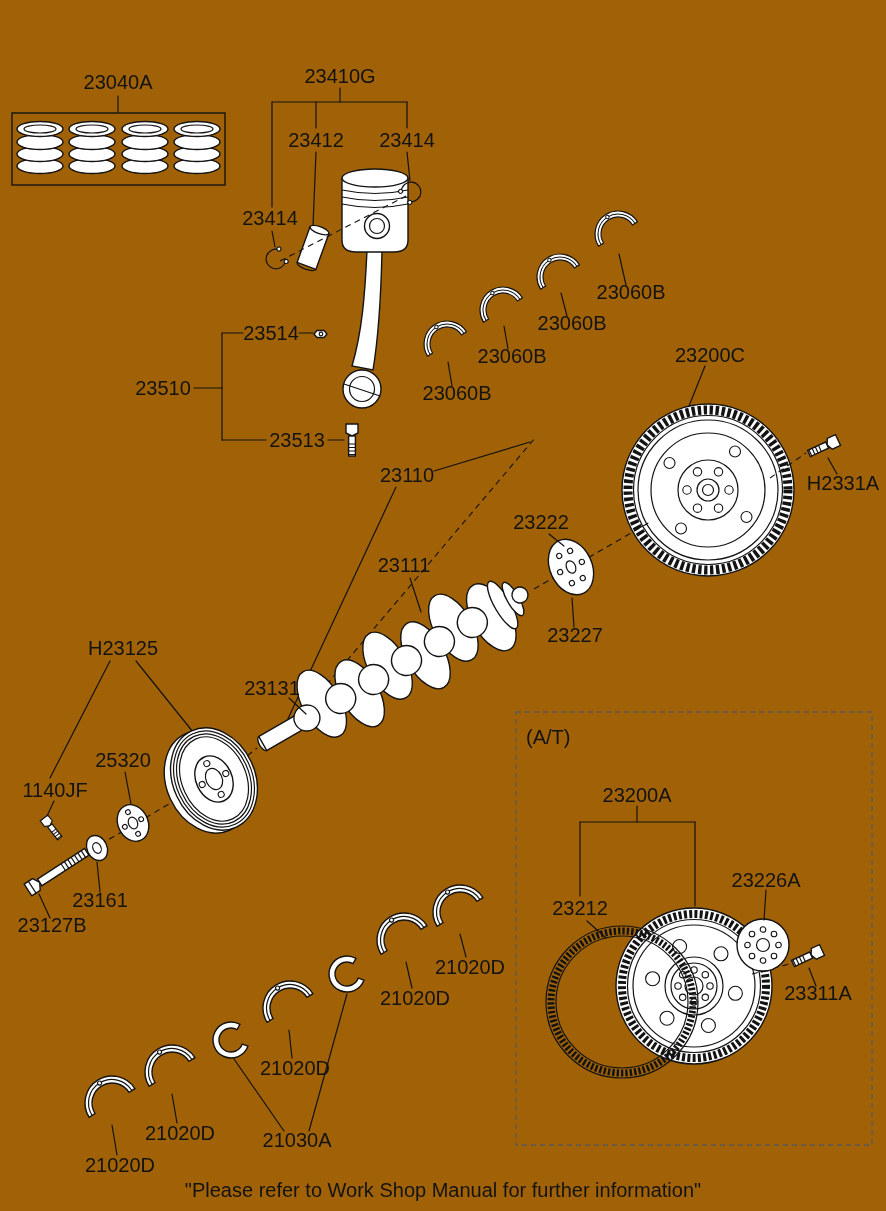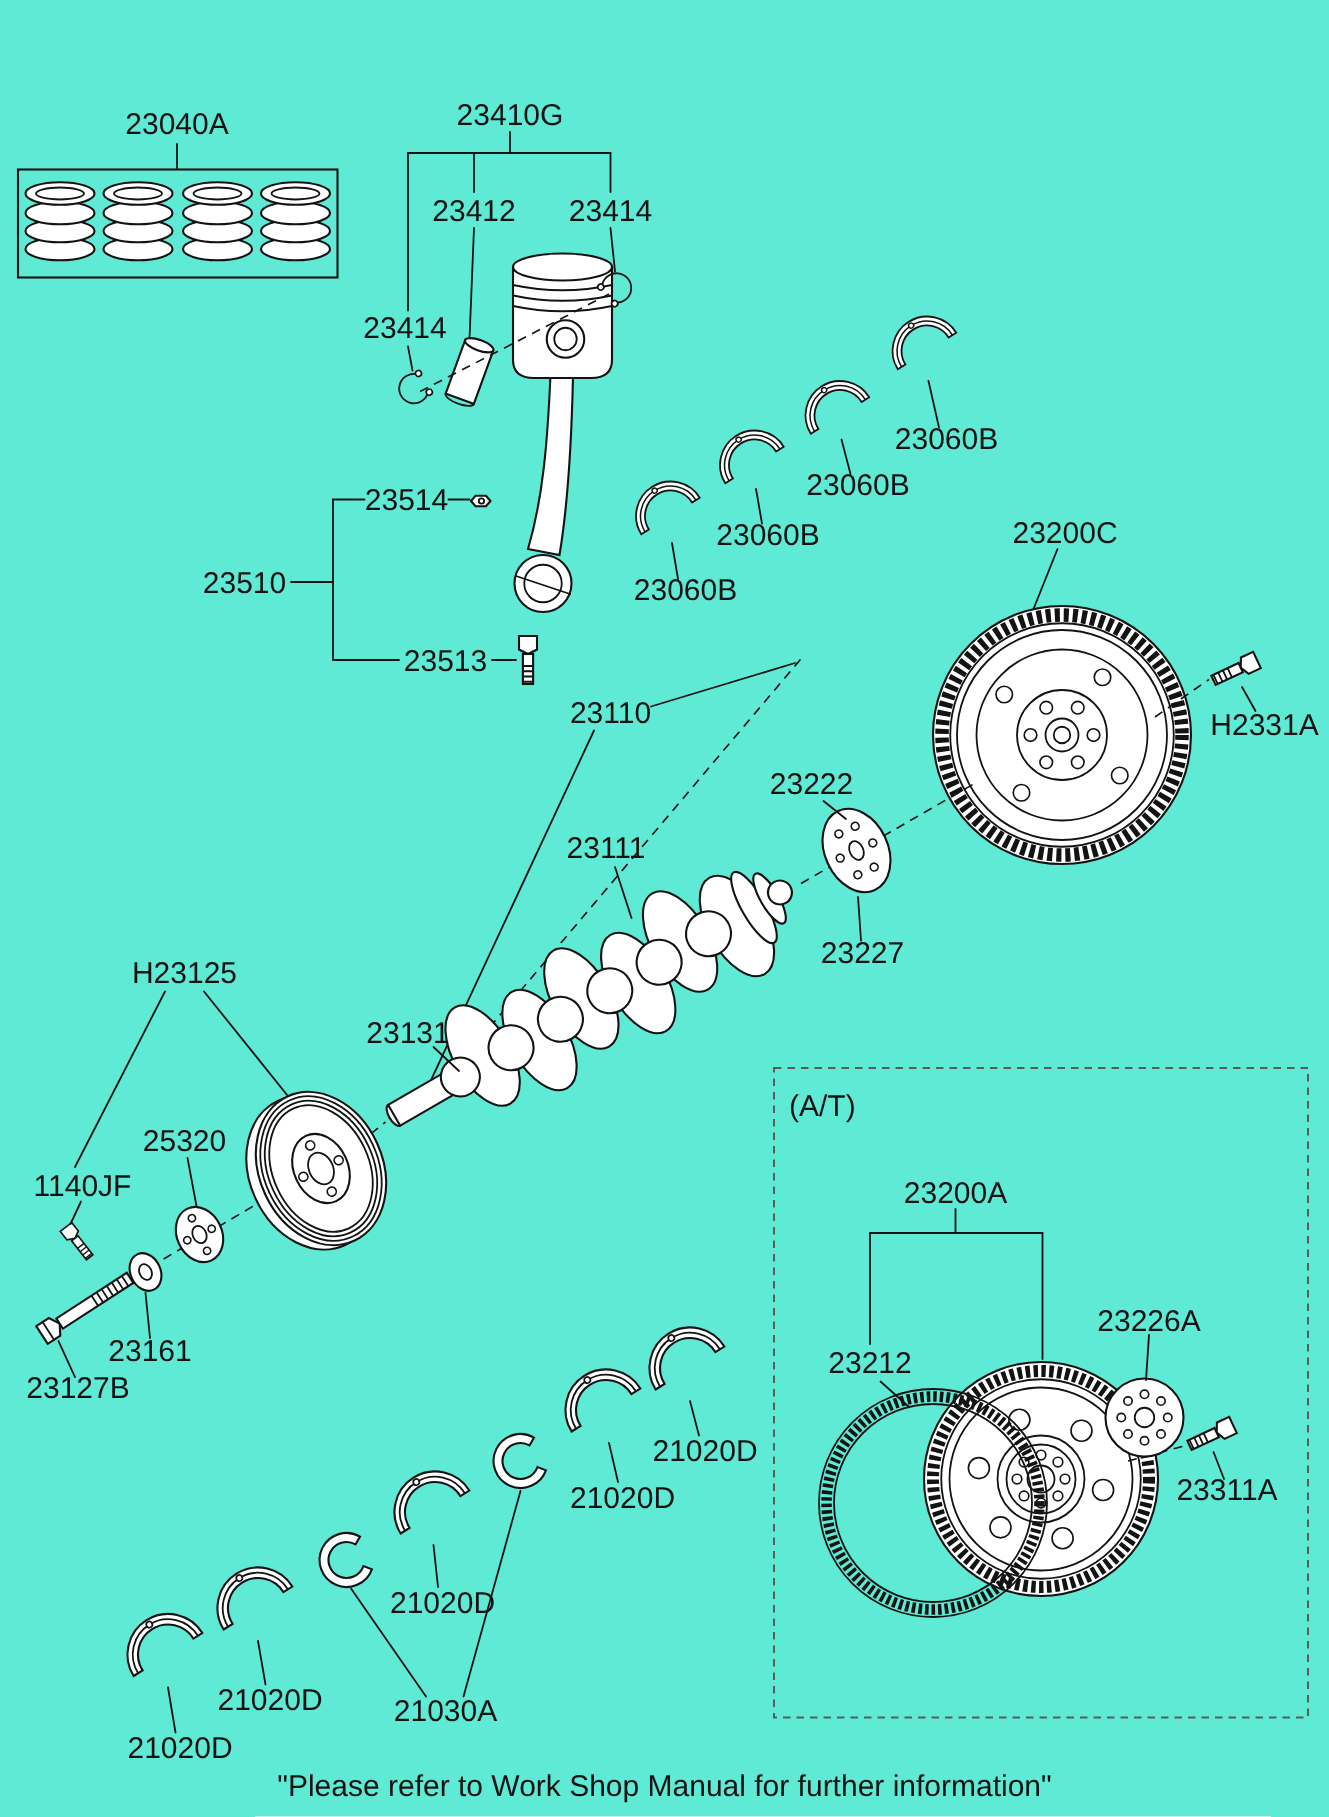--- a/index.html
+++ b/index.html
@@ -1,16 +1,16 @@
 <!DOCTYPE html>
 <html><head>
 <meta charset="utf-8">
 <style>
   html,body{margin:0;padding:0;background:#ffffff;}
-  .stage{position:relative;width:886px;height:1211px;background:#5eead4;
+  .stage{position:relative;width:886px;height:1211px;background:#a16207;
          font-family:"Liberation Sans",sans-serif;overflow:hidden;}
   svg{display:block;}
   svg text{font-family:"Liberation Sans",sans-serif;font-size:20px;fill:#131313;}
   .ln{stroke:#131313;stroke-width:1.2;fill:none;stroke-linecap:round;}
   .dash{stroke:#131313;stroke-width:1.1;fill:none;stroke-dasharray:6 4.5;}
   .pt{fill:#ffffff;stroke:#131313;stroke-width:1.4;}
   .pt2{fill:none;stroke:#131313;stroke-width:1.2;}
   .hole{fill:#ffffff;stroke:#131313;stroke-width:1.1;}
   .teeth{fill:none;stroke:#131313;}
   .box{fill:none;stroke:#131313;stroke-width:1.4;}

